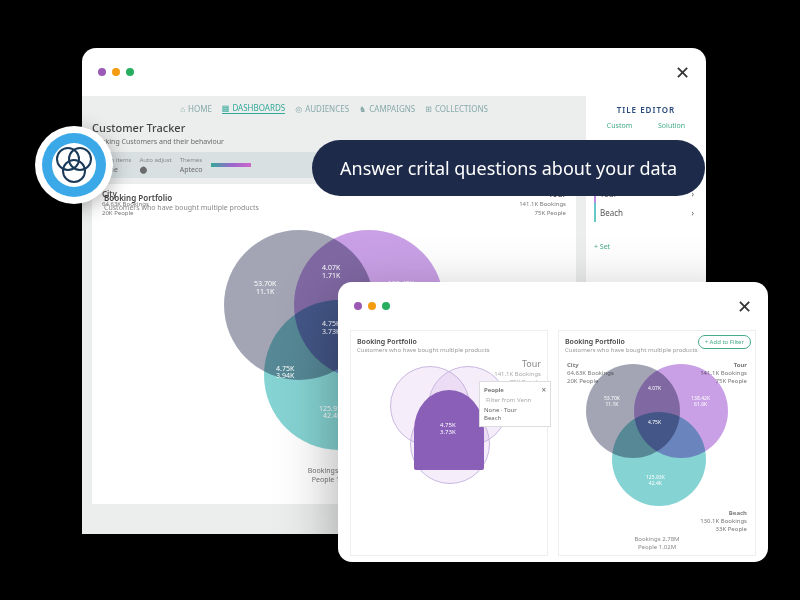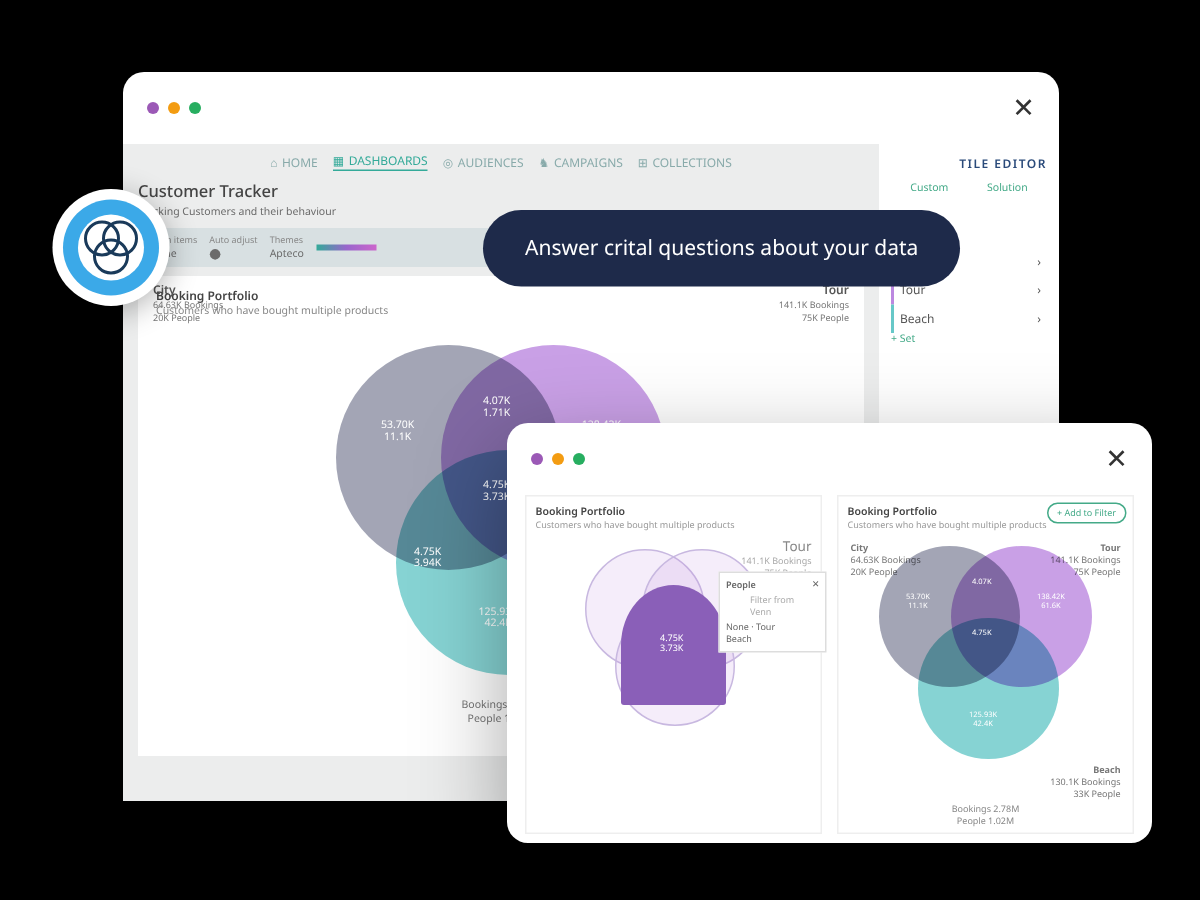--- a/index.html
+++ b/index.html
@@ -29,37 +29,37 @@
 .circle{position:absolute;width:150px;height:150px;border-radius:50%;opacity:.8;mix-blend-mode:multiply}
 .c-city{background:#8c8fa3;left:10px;top:10px}
 .c-tour{background:#bc88e0;right:10px;top:10px}
 .c-beach{background:#67c8c8;left:50px;bottom:10px}
 .seg-label{position:absolute;font-size:7px;color:#fff;text-align:center;line-height:1.1}
 .cat-label{position:absolute;font-size:8px;font-weight:600;color:#555;line-height:1.1}
 .cat-sub{font-size:6px;font-weight:400;color:#777}
 .footer-stats{position:absolute;bottom:20px;left:50%;transform:translateX(-50%);text-align:center;font-size:7px;color:#777}
 .powered{font-size:6px;color:#999;margin-top:2px}
 
-.side-title{text-align:right;font-size:8px;font-weight:600;letter-spacing:1px;color:#2a4a7a;margin-bottom:6px}
+.side-title{text-align:center;font-size:8px;font-weight:600;letter-spacing:1px;color:#2a4a7a;margin-bottom:6px}
 .side-tabs{display:flex;justify-content:space-around;font-size:7px;margin-bottom:8px}
 .side-tab{color:#4a8;padding-bottom:18px}
 .side-tab.active{border-bottom:1px solid #4a8}
 .set-item{display:flex;align-items:center;gap:4px;padding:4px;font-size:8px;color:#555;border-left:2px solid transparent}
 .set-item.city{border-left-color:#8c8fa3}
 .set-item.tour{border-left-color:#bc88e0}
 .set-item.beach{border-left-color:#67c8c8}
-.add-set{color:#4a8;font-size:7px;margin-top:0}
+.add-set{color:#4a8;font-size:7px;margin-top:20px}
 
 .logo-badge{position:absolute;left:35px;top:126px;width:78px;height:78px;border-radius:50%;background:#fff;z-index:5;display:flex;align-items:center;justify-content:center;box-shadow:0 4px 20px rgba(0,0,0,.3)}
 .logo-ring{width:64px;height:64px;border-radius:50%;background:#3ba9e8;display:flex;align-items:center;justify-content:center}
 .logo-inner{width:44px;height:44px;border-radius:50%;background:#fff;position:relative}
 .logo-inner .lc{position:absolute;width:24px;height:24px;border:2px solid #1a3a5a;border-radius:50%}
 .lc1{left:4px;top:4px}.lc2{right:4px;top:4px}.lc3{left:10px;bottom:4px}
 
-.callout{position:absolute;left:322px;top:140px;z-index:6;background:#1e2a4a;color:#fff;font-size:14px;padding:16px 28px;border-radius:40px}
+.callout{position:absolute;left:312px;top:140px;z-index:6;background:#1e2a4a;color:#fff;font-size:18px;padding:16px 28px;border-radius:40px}
 
 .sub-body{display:flex;gap:10px;padding:0 12px 12px;height:calc(100% - 42px)}
 .panel{flex:1;background:#fff;border:1px solid #eee;padding:6px;position:relative;font-size:7px;color:#666}
 .panel-title{font-size:7px;font-weight:600;color:#444}
 .panel-sub{font-size:6px;color:#999;margin-bottom:6px}
 .sel-venn{position:relative;width:130px;height:130px;margin:4px auto}
 .sel-venn .sc{position:absolute;border-radius:50%;border:1px solid #c8b8e0}
 .sc1{width:80px;height:80px;left:6px;top:6px;background:rgba(188,136,224,.15)}
 .sc2{width:80px;height:80px;right:6px;top:6px;background:rgba(188,136,224,.15)}
 .sc3{width:80px;height:80px;left:26px;bottom:6px;background:rgba(188,136,224,.15)}
@@ -194,21 +194,21 @@
       <div class="sel-venn">
         <div class="sc sc1"></div>
         <div class="sc sc2"></div>
         <div class="sc sc3"></div>
         <div class="sel-shape"></div>
         <div class="seg-label" style="left:56px;top:62px;font-size:6px"><span>4.75K</span><br><span>3.73K</span></div>
       </div>
       <div class="filter-box">
         <span class="fb-close">×</span>
         <div style="font-weight:600">People</div>
-        <div style="color:#aaa;margin:2px 16px">Filter from Venn</div>
+        <div style="color:#aaa;margin:2px 2px">Filter from Venn</div>
         <div>None · Tour</div>
         <div>Beach</div>
       </div>
     </div>
     <div class="panel">
       <div class="panel-title">Booking Portfolio</div>
       <div class="panel-sub">Customers who have bought multiple products</div>
       <div class="pill">+ Add to Filter</div>
       <div style="position:absolute;left:8px;top:30px;font-size:6px;color:#777"><b>City</b><br><span>64.63K</span> Bookings<br><span>20K</span> People</div>
       <div style="position:absolute;right:8px;top:30px;font-size:6px;color:#777;text-align:right"><b>Tour</b><br><span>141.1K</span> Bookings<br><span>75K</span> People</div>

